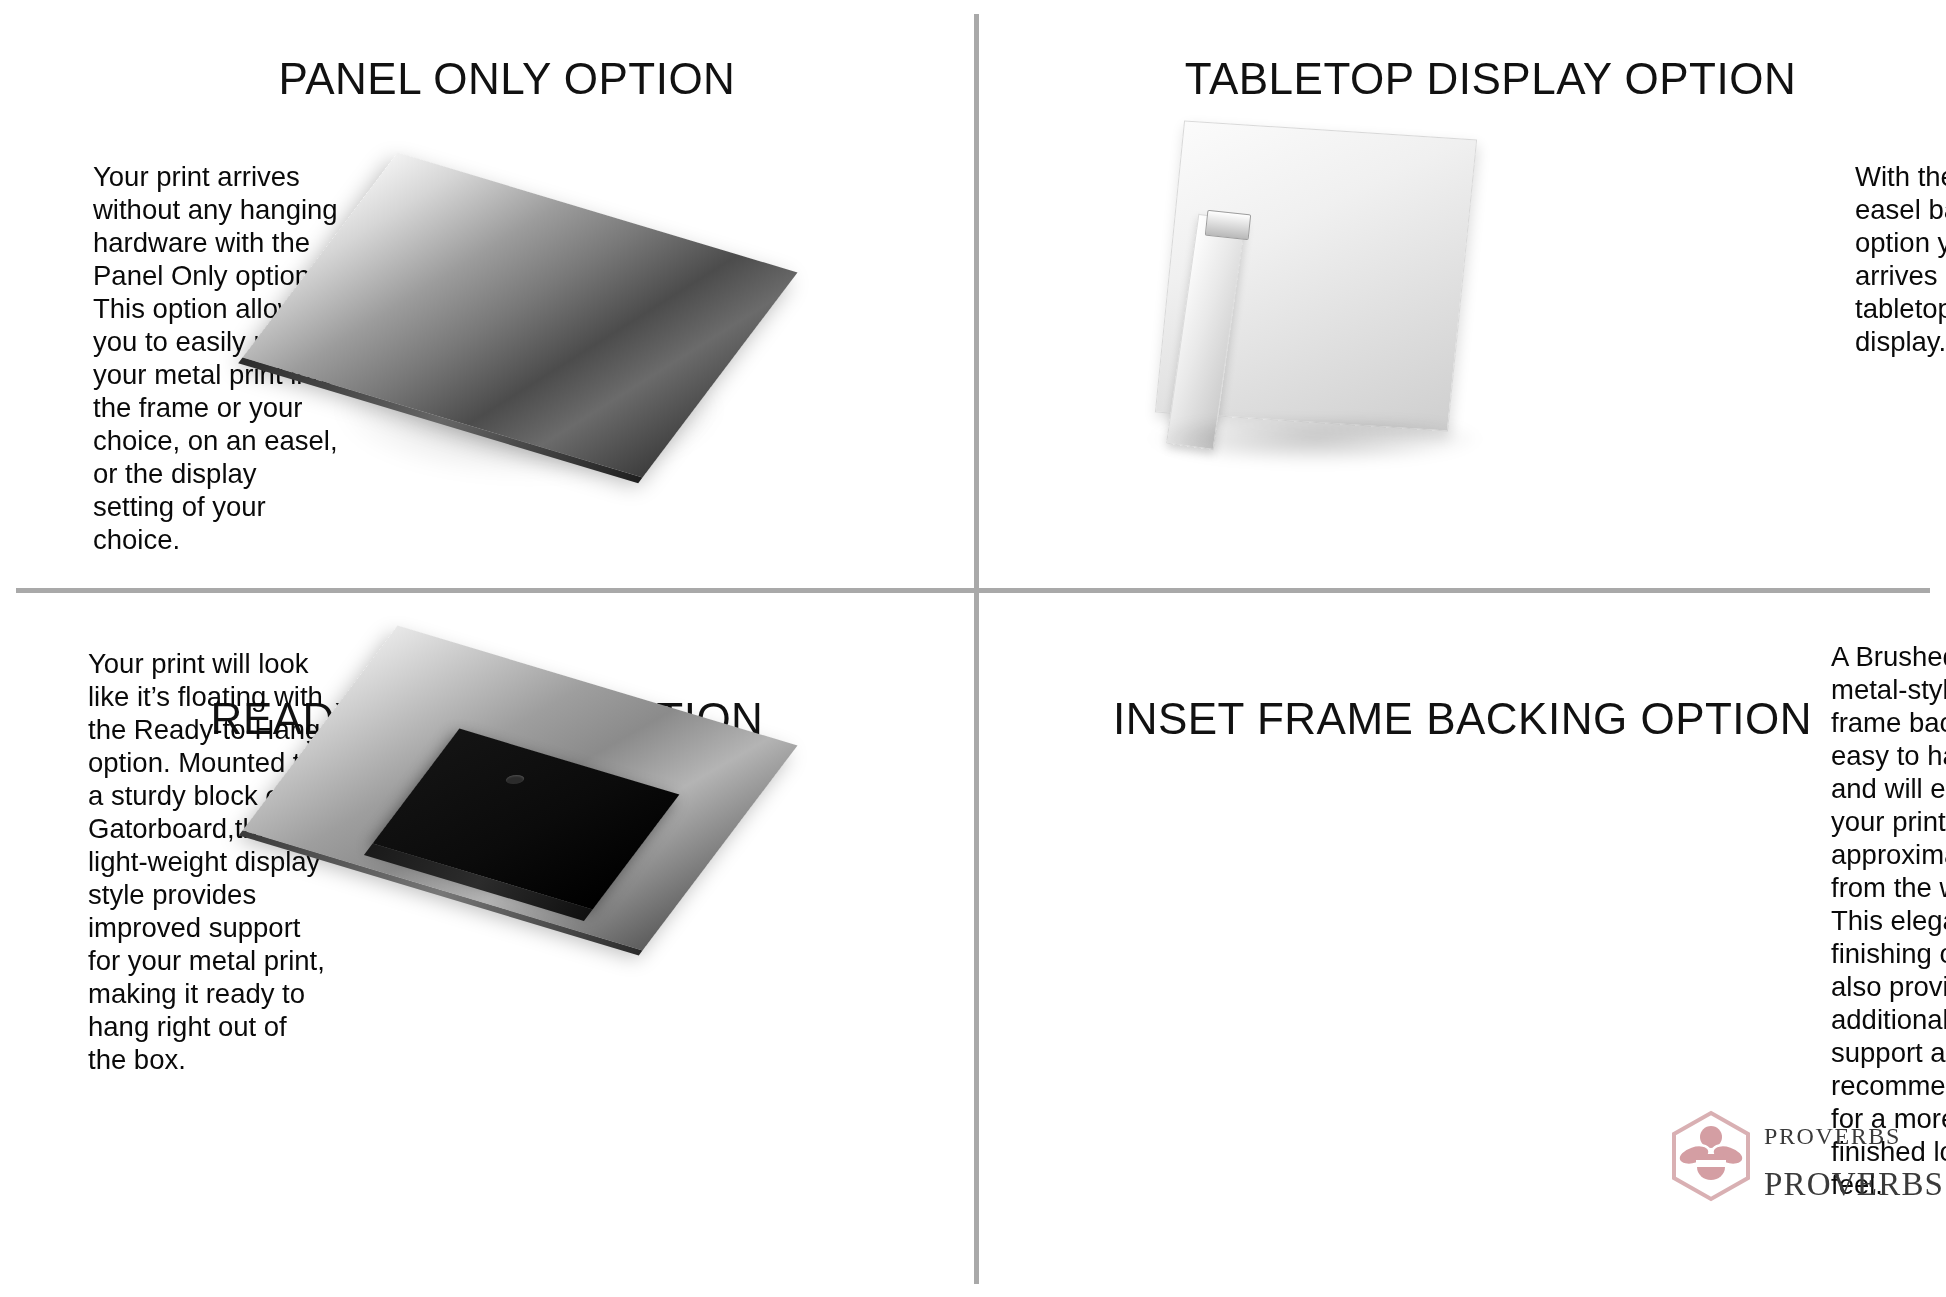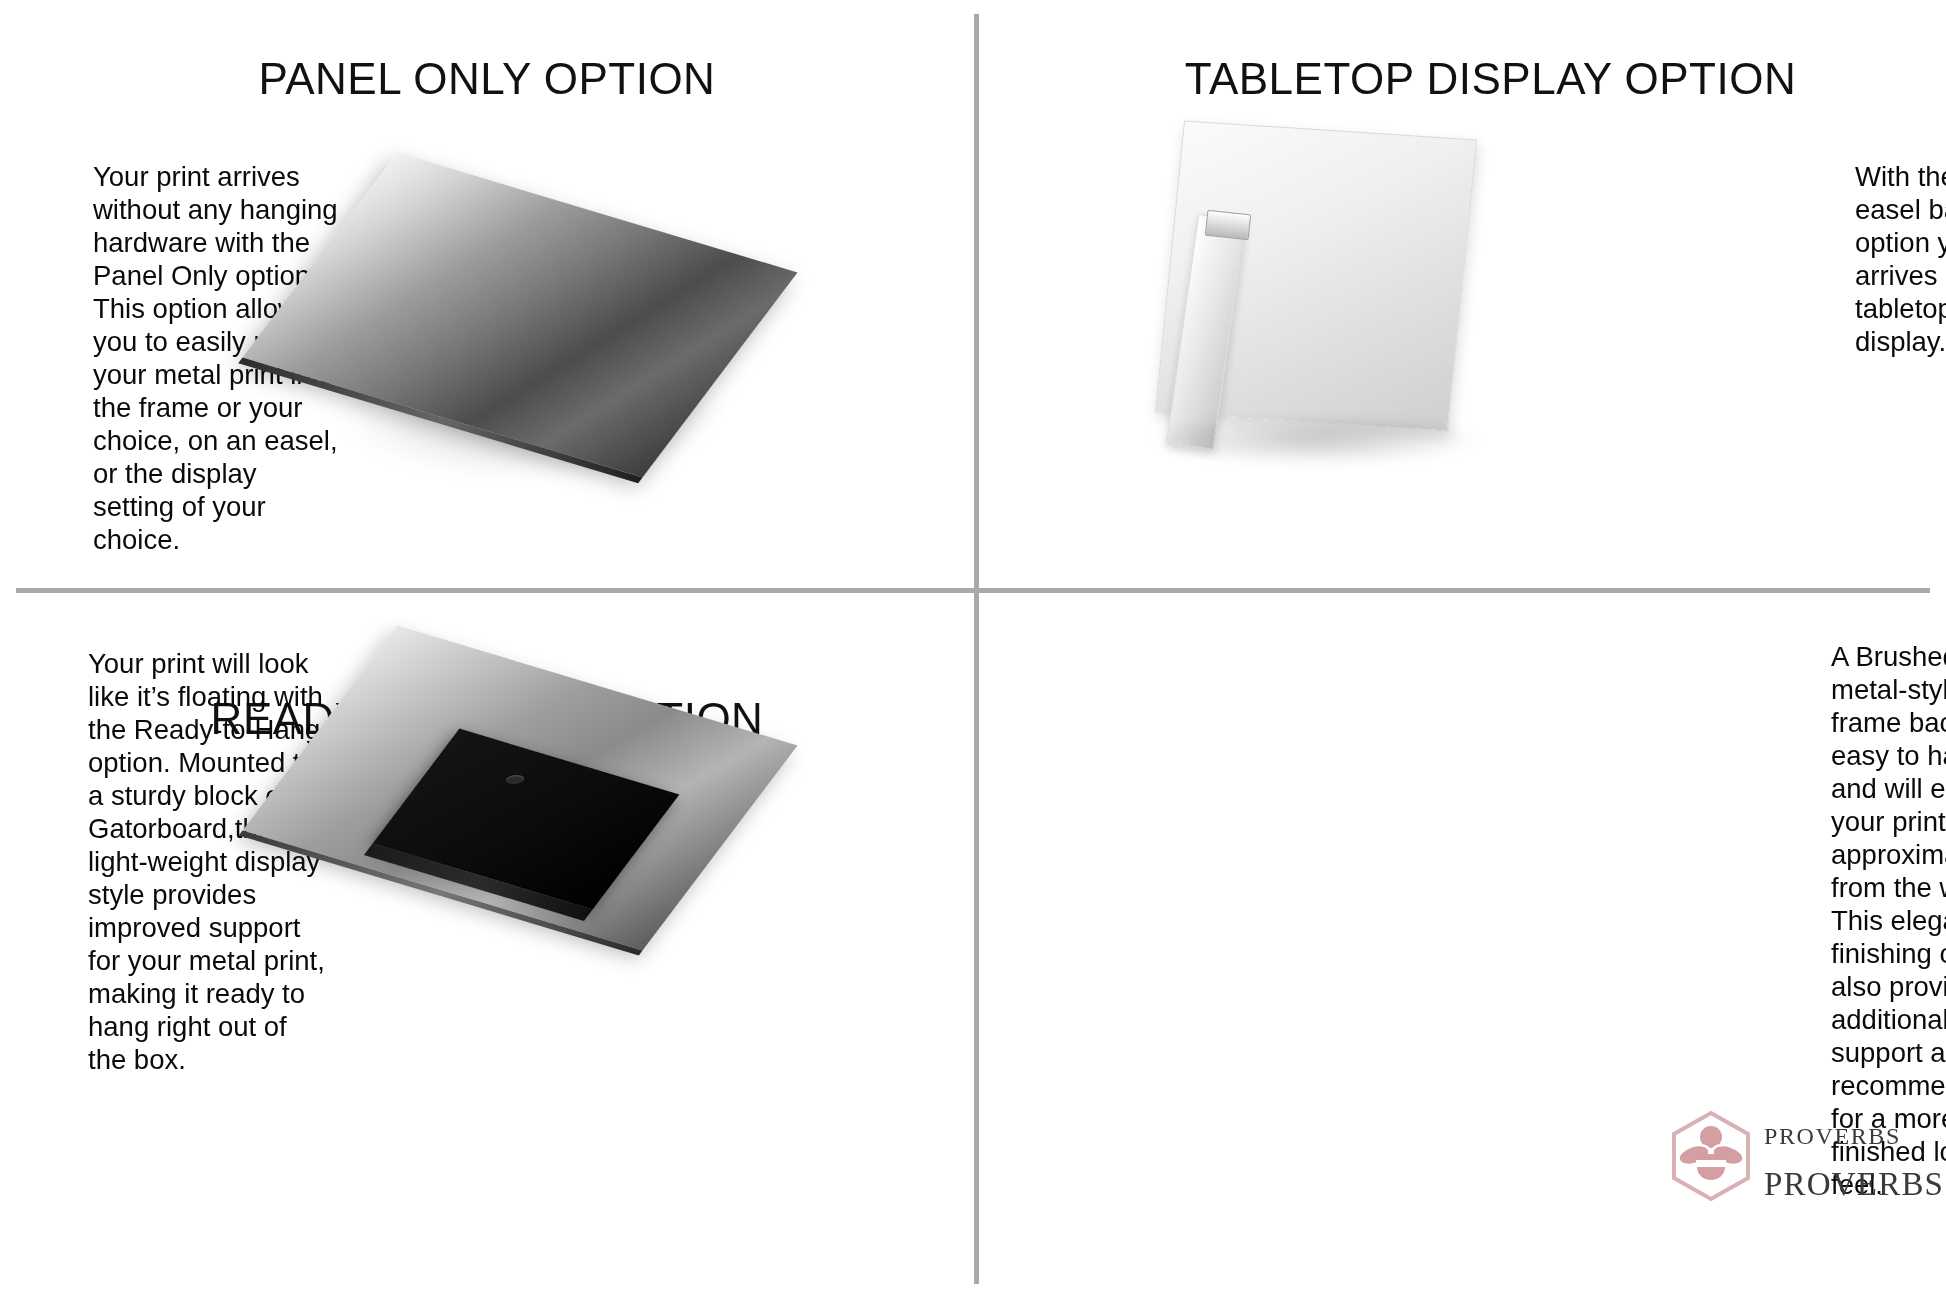--- a/index.html
+++ b/index.html
@@ -33,21 +33,21 @@
     position: absolute;
     left: 974px;
     top: 14px;
     width: 5px;
     height: 1270px;
     background: #a9a9a9;
   }
 
   
   .quad { position: absolute; }
-  .q1 { left: 0px;   top: 0px;   width: 974px; height: 588px; }
+  .q1 { left: 0px;   top: 0px;   width: 974px; height: 588px; padding-left: 40px; }
   .q2 { left: 979px; top: 0px;   width: 967px; height: 588px; }
   .q3 { left: 0px;   top: 593px; width: 974px; height: 704px; }
   .q4 { left: 979px; top: 593px; width: 967px; height: 704px; }
 
   .panel-title {
     position: absolute;
     text-align: center;
     font-size: 44px;
     font-weight: 400;
     letter-spacing: 0.5px;
@@ -223,20 +223,21 @@
     <div class="panel-title">READY TO HANG OPTION</div>
     <div class="panel-body">Your print will look like it’s floating with the Ready-to-Hang option. Mounted to a sturdy block of Gatorboard,this light-weight display style provides improved support for your metal print, making it ready to hang right out of the box.</div>
     <div class="art art-ready">
       <div class="sheet-c"></div>
       <div class="gator-block"></div>
       <div class="gator-hole"></div>
     </div>
   </div>
 
   <div class="quad q4">
+    <div class="panel-title">INSET FRAME BACKING OPTION</div>
     <div class="panel-body">A Brushed metal-style inset frame backing is easy to hang and will extend your print approximately 1” from the wall. This elegant finishing option also provides additional support and is recommended for a more finished look and feel.</div>
 
   </div>
 
   <div class="logo">
     <div class="logo-mark">
       <svg width="86" height="92" viewBox="0 0 86 92" aria-hidden="true">
         <polygon points="43,3 80,24 80,68 43,89 6,68 6,24" fill="none" stroke="#d9b0b3" stroke-width="4"></polygon>
         <circle cx="43" cy="27" r="11" fill="#d49ea3"></circle>
         <ellipse cx="26" cy="45" rx="16" ry="9" fill="#d49ea3" transform="rotate(-18 26 45)" stroke="#ffffff" stroke-width="2.5"></ellipse>

